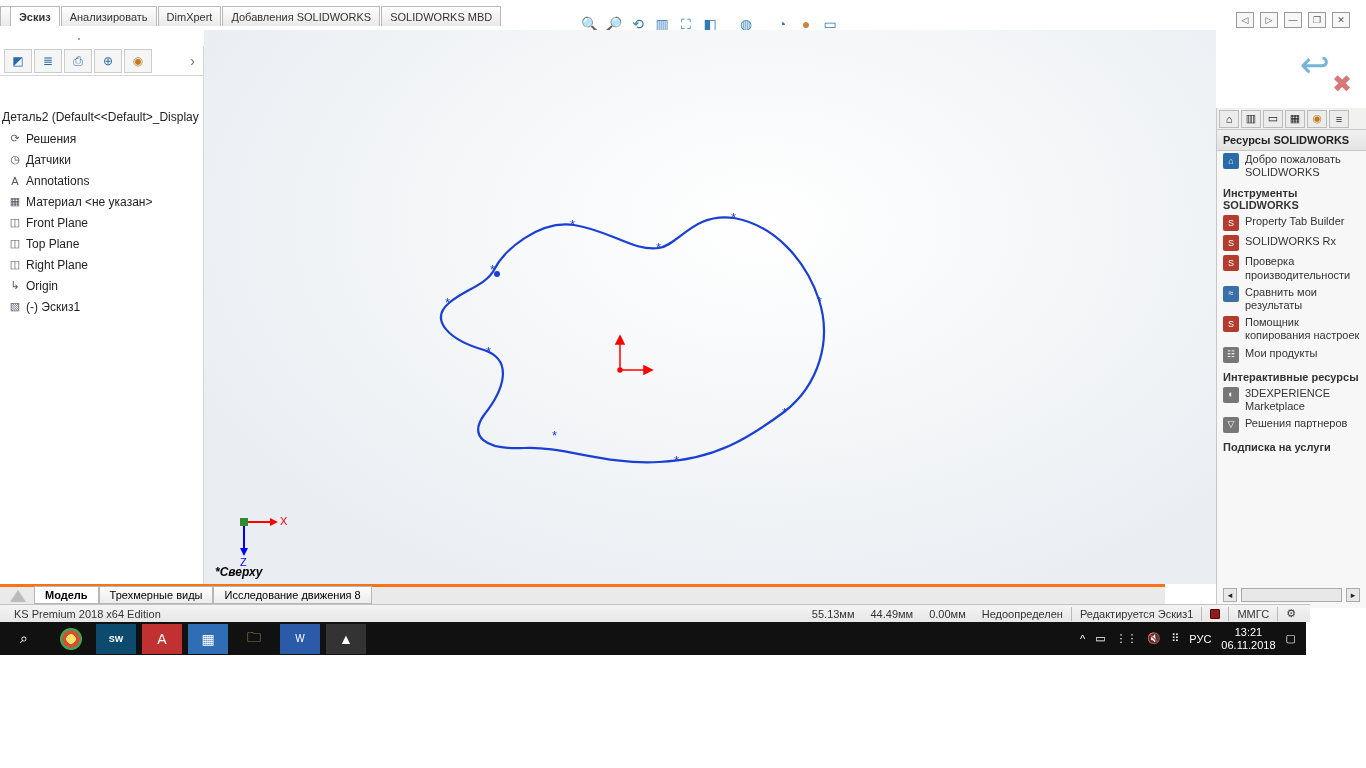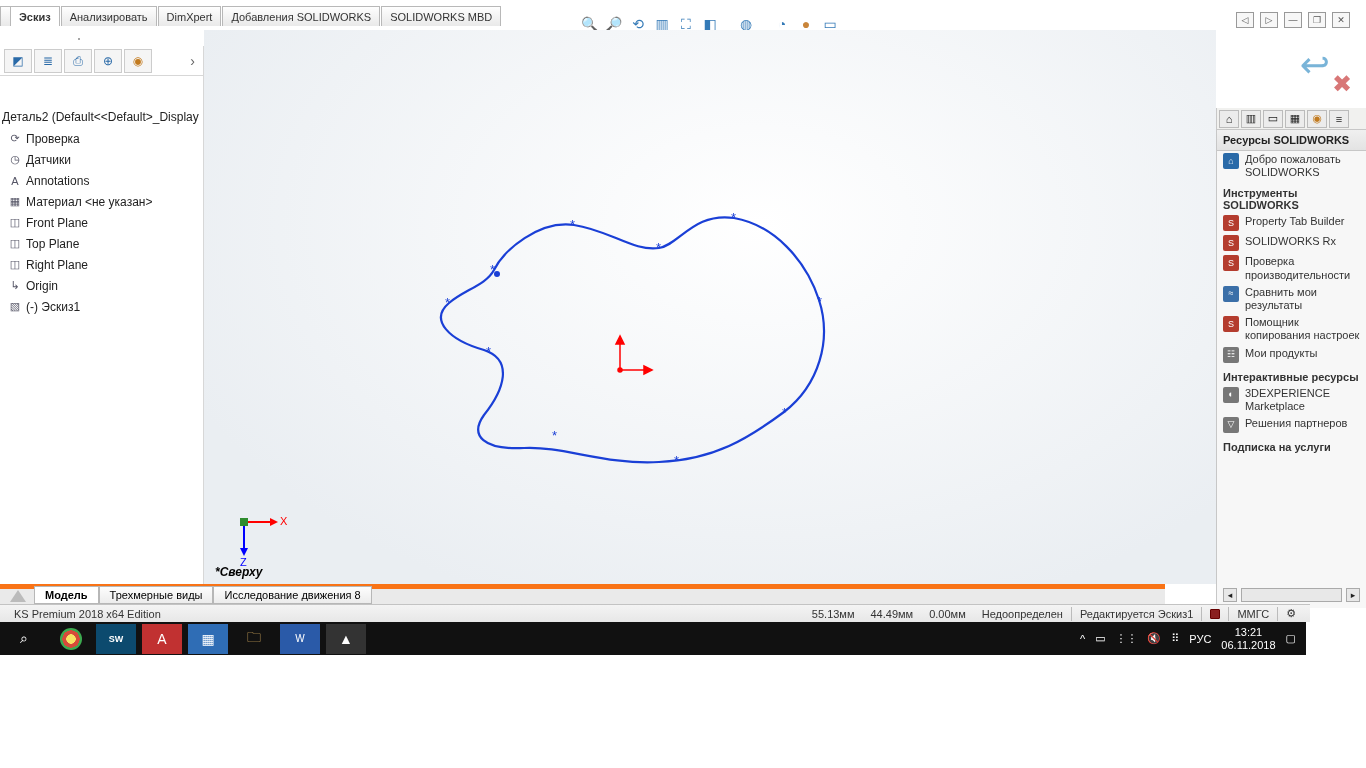--- a/index.html
+++ b/index.html
@@ -43,21 +43,21 @@
 .resource-link { display: flex; align-items: flex-start; padding: 2px 6px 2px 6px; gap: 6px; cursor:pointer; color:#2255aa; line-height:1.2;}
 .resource-link .ricon{ width:16px; height:16px; flex:0 0 16px; background:#b43c2e; border-radius:2px; display:flex;align-items:center;justify-content:center;color:#fff;font-size:9px;}
 .resource-link .ricon.blue{background:#3b6fa8;}
 .resource-link .ricon.home{background:#2a6aa8;}
 .resource-link .ricon.gray{background:#777;}
 .resource-link span.txt { color:#333; font-size:11px; }
 .scroll-stub{ position:absolute; bottom:6px; left:6px; right:6px; display:flex; align-items:center; gap:4px;}
 .scroll-stub .sbtn{ width:14px;height:14px;border:1px solid #aaa;background:#e8e8e8;display:flex;align-items:center;justify-content:center;font-size:9px;cursor:pointer;}
 .scroll-stub .strack{flex:1;height:14px;background:#e8e8e8;border:1px solid #aaa;}
 
-.bottom-tabs { position: absolute; left: 0; top: 584px; height: 20px; width: 1165px; background: #eaeaea; border-top:5px solid #f97316; display:flex; align-items:flex-end; font-size:11px;}
+.bottom-tabs { position: absolute; left: 0; top: 584px; height: 20px; width: 1165px; background: #eaeaea; border-top:3px solid #f97316; display:flex; align-items:flex-end; font-size:11px;}
 .bottom-tabs .triangle{ width:0;height:0;border-left:8px solid transparent;border-right:8px solid transparent;border-bottom:12px solid #bbb; margin:0 8px 2px 10px; cursor:pointer;}
 .bottom-tabs .btab{ padding:2px 10px; border:1px solid #b7b7b7; background:linear-gradient(#fdfdfd,#ececec); margin-right:0; cursor:pointer;}
 .bottom-tabs .btab.active{ font-weight:bold; background:#fff;}
 
 .status-bar { position:absolute; left:0; top:604px; height:18px; width:1310px; background: linear-gradient(#f4f4f4,#e7e7e7); border-top:1px solid #c3c3c3; display:flex; align-items:center; font-size:11px; color:#333; padding:0 6px;}
 .status-bar .grow{flex:1;}
 .status-bar .cell{ padding:0 8px;}
 .status-bar .divider{ width:1px;height:14px;background:#bbb;}
 .status-led { width:10px;height:10px; background:#8a1f1f; border:1px solid #600; border-radius:1px;}
 
@@ -116,21 +116,21 @@
     <div class="ptab">≣</div>
     <div class="ptab">⎙</div>
     <div class="ptab">⊕</div>
     <div class="ptab" style="color:#c27a1e">◉</div>
     <div class="arrow">›</div>
   </div>
   <div class="tree">
     <div class="tree-title">Деталь2  (Default&lt;&lt;Default&gt;_Display</div>
     <div class="tree-item">
         <span class="ticon">⟳</span>
-        <span>Проверка</span>
+        <span>Решения</span>
       </div>
     <div class="tree-item">
         <span class="ticon">◷</span>
         <span>Датчики</span>
       </div>
     <div class="tree-item">
         <span class="ticon">A</span>
         <span>Annotations</span>
       </div>
     <div class="tree-item">

